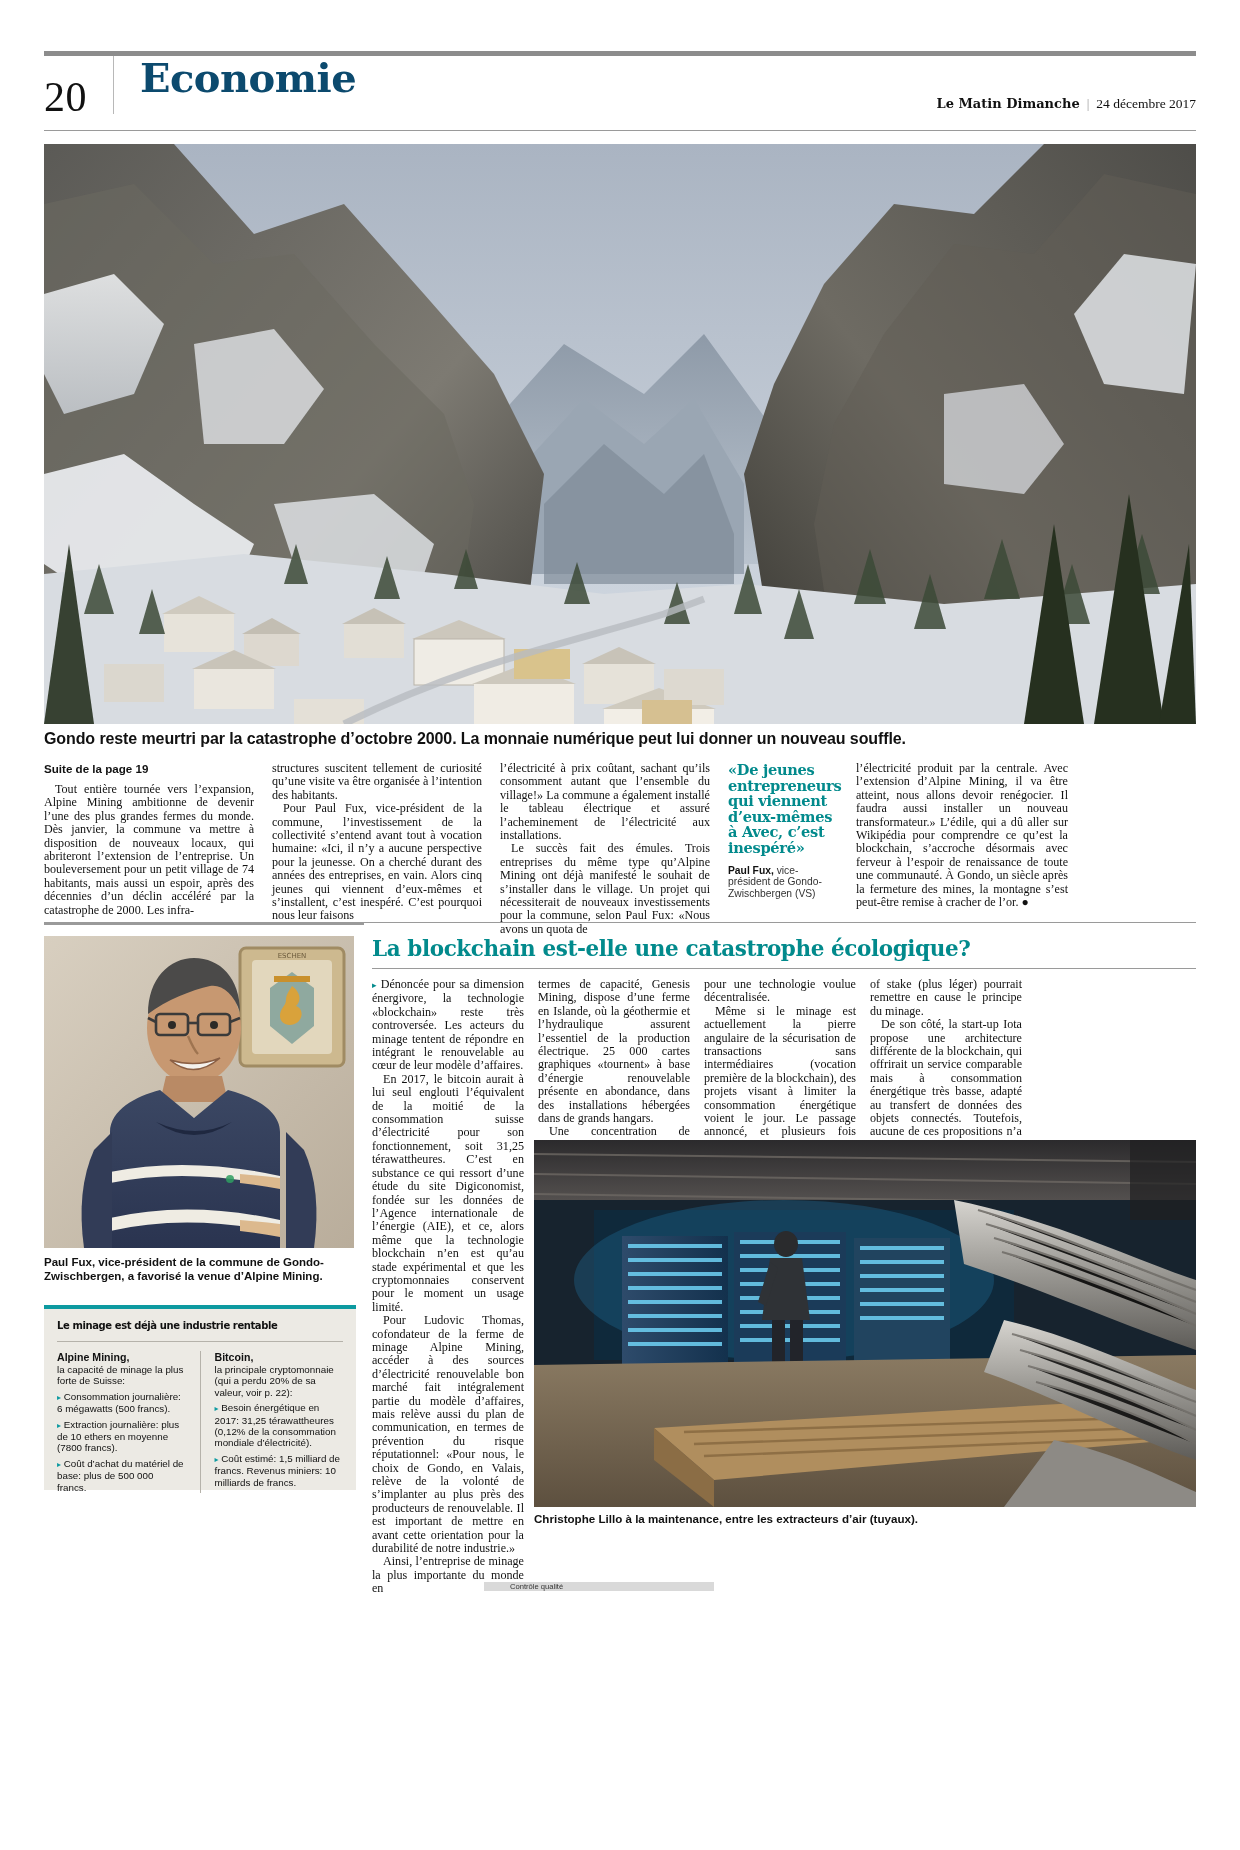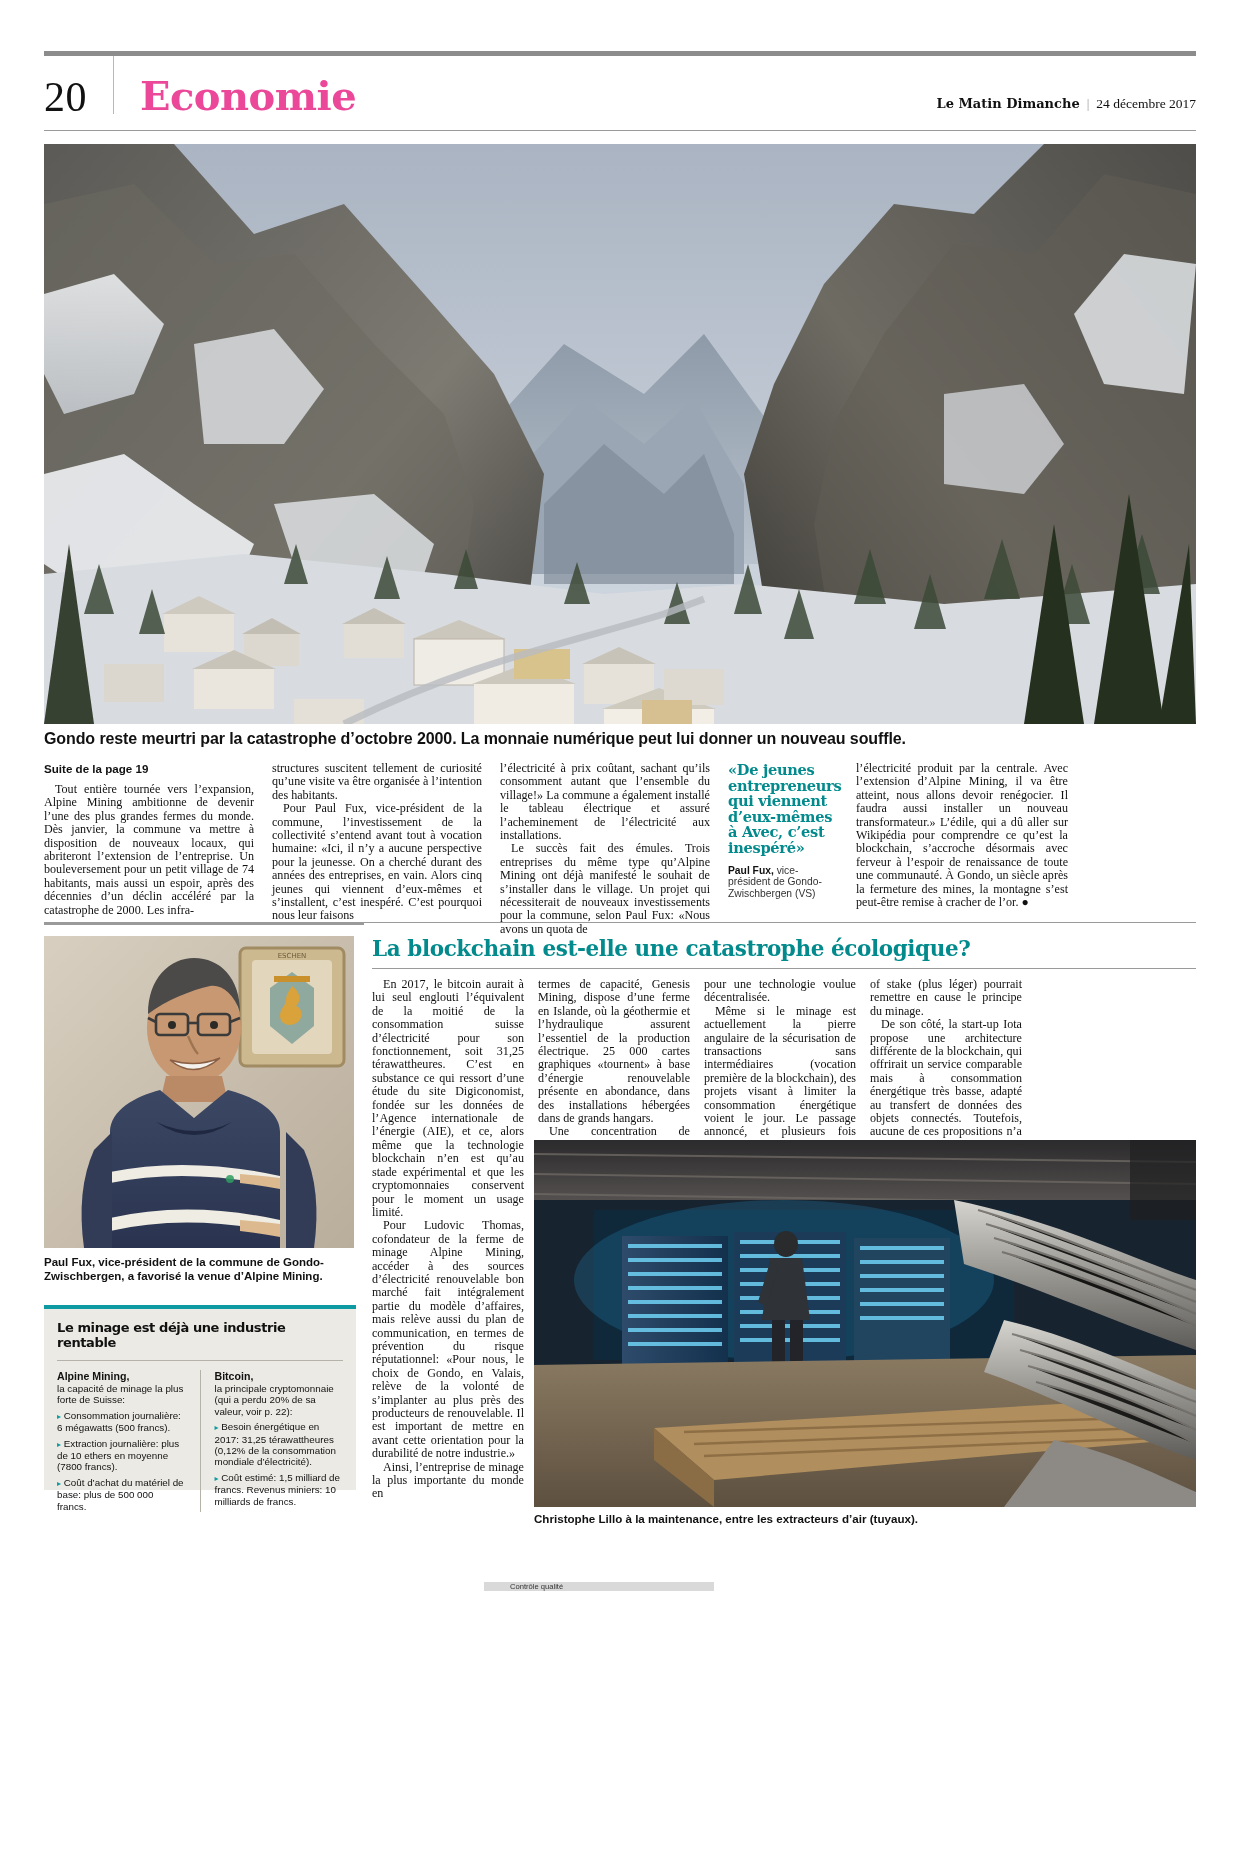--- a/index.html
+++ b/index.html
@@ -29,24 +29,24 @@
     font-size: 42px; line-height: 1; color: #111; font-weight: 400;
     padding-right: 26px; letter-spacing: 0.5px;
   }
   .header-divider {
     width: 1px; align-self: stretch; background: #b8b8b8; margin-bottom: 4px;
   }
   .section-title {
     font-family: "DejaVu Serif", serif;
     font-weight: bold;
     font-size: 40px; line-height: 1;
-    color: #ec4899;
+    color: #0c4a6e;
     padding-left: 26px;
     letter-spacing: -0.5px;
-    margin-bottom: 2px;
+    margin-bottom: 20px;
   }
   .header-right {
     margin-left: auto; display: flex; align-items: baseline;
     font-size: 13.5px; margin-bottom: 6px;
   }
   .paper-name { font-family: "DejaVu Serif", serif; font-weight: bold; font-size: 13px; color:#111; }
   .paper-sep { margin: 0 7px; color: #999; font-size: 13px; }
   .paper-date { font-family: "Liberation Serif", serif; font-size: 13.5px; color:#111; }
 
   .rule-under-head {
@@ -134,21 +134,21 @@
   }
 
   
   .infobox {
     position: absolute; left: 44px; top: 1305px; width: 312px; height: 185px;
     background: #eceae4; border-top: 4px solid #0d9aa0;
     padding: 11px 13px 10px 13px;
   }
   .ib-title {
     font-family: "DejaVu Sans", sans-serif; font-weight: bold;
-    font-size: 13px; color: #111; letter-spacing: -0.4px;
+    font-size: 10px; color: #111; letter-spacing: -0.4px;
   }
   .ib-rule { height:1px; background:#b5b2aa; margin: 10px 0 9px 0; }
   .ib-cols { display:flex; gap: 14px; justify-content: space-between; }
   .ib-col { flex: 1; position: relative; }
   .ib-col + .ib-col { padding-left: 14px; border-left: 1px solid #b5b2aa; }
   .ib-head {
     font-family: "Liberation Sans", sans-serif; font-weight: bold;
     font-size: 10.6px; color: #111; margin-bottom: 1px;
   }
   .ib-sub {
@@ -443,20 +443,21 @@
       </div>
     </div>
   </div>
 
   <div class="headline2">La blockchain est-elle une catastrophe écologique?</div>
   <div class="rule-under-h2"></div>
 
   <div class="article2">
     <div class="a2col a2c1">
       <div class="body-text">
+        <p class="noindent"><span class="marker">▸</span> <span>Dénoncée pour sa dimension énergivore, la technologie «blockchain» reste très controversée. Les acteurs du minage tentent de répondre en intégrant le renouvelable au cœur de leur modèle d’affaires.</span></p>
         <p>En 2017, le bitcoin aurait à lui seul englouti l’équivalent de la moitié de la consommation suisse d’électricité pour son fonctionnement, soit 31,25 térawattheures. C’est en substance ce qui ressort d’une étude du site Digiconomist, fondée sur les données de l’Agence internationale de l’énergie (AIE), et ce, alors même que la technologie blockchain n’en est qu’au stade expérimental et que les cryptomonnaies conservent pour le moment un usage limité.</p>
         <p>Pour Ludovic Thomas, cofondateur de la ferme de minage Alpine Mining, accéder à des sources d’électricité renouvelable bon marché fait intégralement partie du modèle d’affaires, mais relève aussi du plan de communication, en termes de prévention du risque réputationnel: «Pour nous, le choix de Gondo, en Valais, relève de la volonté de s’implanter au plus près des producteurs de renouvelable. Il est important de mettre en avant cette orientation pour la durabilité de notre industrie.»</p>
         <p>Ainsi, l’entreprise de minage la plus importante du monde en</p>
       </div>
     </div>
     <div class="a2col a2c2">
       <div class="body-text">
         <p class="noindent">termes de capacité, Genesis Mining, dispose d’une ferme en Islande, où la géothermie et l’hydraulique assurent l’essentiel de la production électrique. 25 000 cartes graphiques «tournent» à base d’énergie renouvelable présente en abondance, dans des installations hébergées dans de grands hangars.</p>
         <p>Une concentration de capacité de traitement paradoxale,</p>
       </div>

